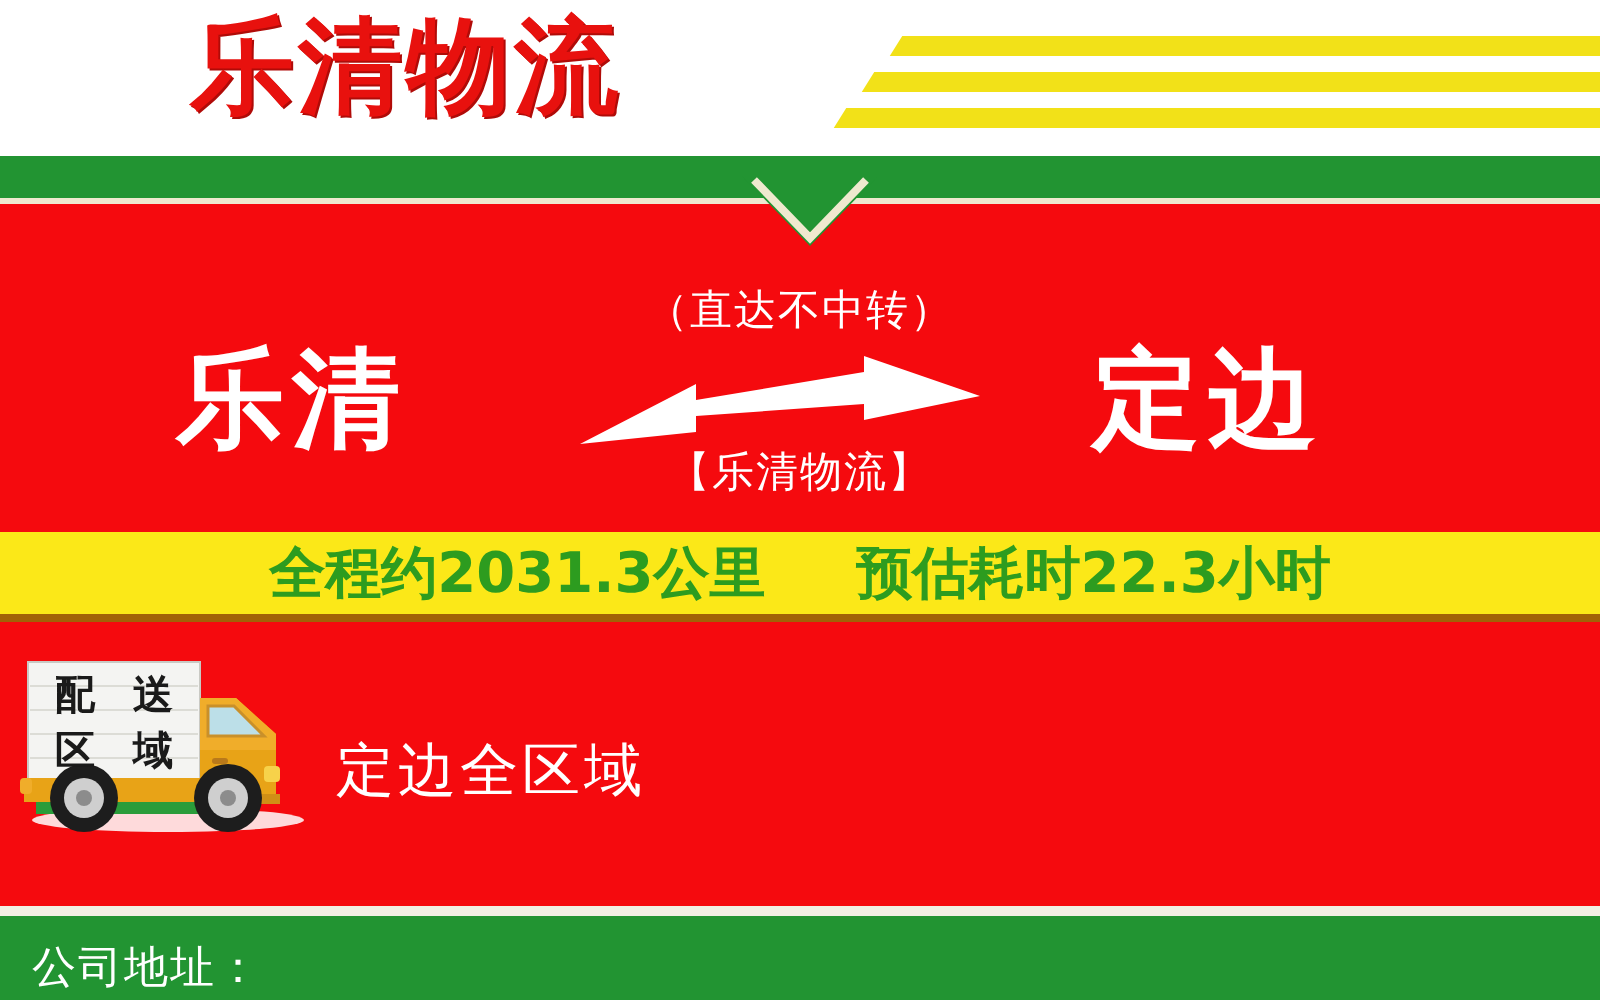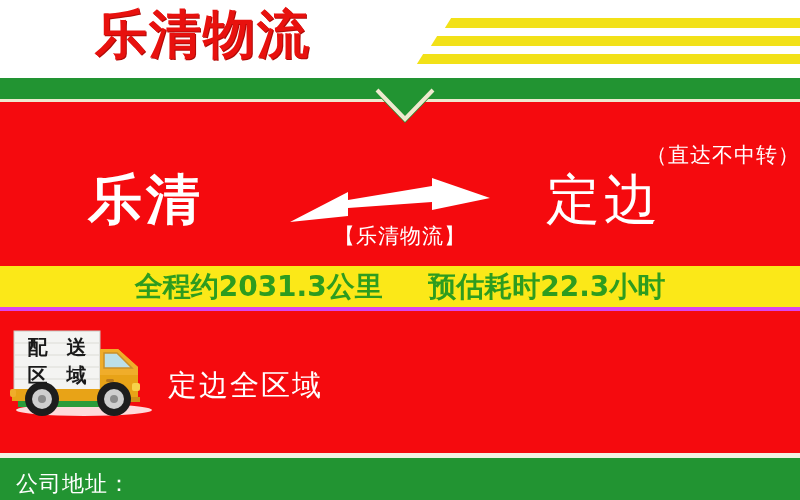--- a/index.html
+++ b/index.html
@@ -8,21 +8,21 @@
     background: #ffffff;
   }
   body {
     font-family: "DejaVu Sans", "Liberation Sans", sans-serif;
   }
   #banner {
     position: relative;
     width: 800px;
     height: 500px;
     overflow: hidden;
-    background: #d946ef;
+    background: #a16207;
   }
 
   
   .header {
     position: absolute;
     left: 0; top: 0;
     width: 800px; height: 78px;
     background: #ffffff;
     overflow: hidden;
   }
@@ -83,21 +83,21 @@
   .red-main {
     position: absolute;
     left: 0; top: 102px;
     width: 800px; height: 164px;
     background: #f50a0e;
   }
   .route-note-top {
     position: absolute;
     left: 0; top: 141px;
     width: 800px;
-    text-align: right;
+    text-align: center;
     font-size: 21px;
     color: #ffffff;
     letter-spacing: 1px;
     white-space: nowrap;
   }
   .city-left {
     position: absolute;
     left: 88px;
     top: 170px;
     font-size: 54px;
@@ -105,21 +105,21 @@
     color: #ffffff;
     line-height: 60px;
     letter-spacing: 4px;
     white-space: nowrap;
   }
   .city-right {
     position: absolute;
     left: 546px;
     top: 170px;
     font-size: 54px;
-    font-weight: normal;
+    font-weight: bold;
     color: #ffffff;
     line-height: 60px;
     letter-spacing: 4px;
     white-space: nowrap;
   }
   .arrow-wrap {
     position: absolute;
     left: 290px;
     top: 176px;
     width: 200px;

